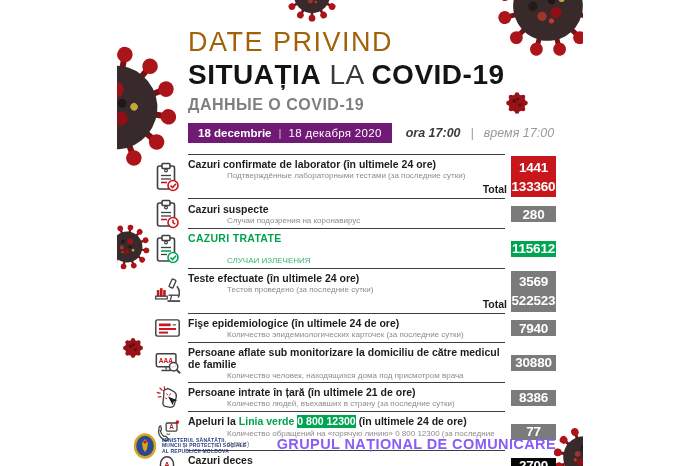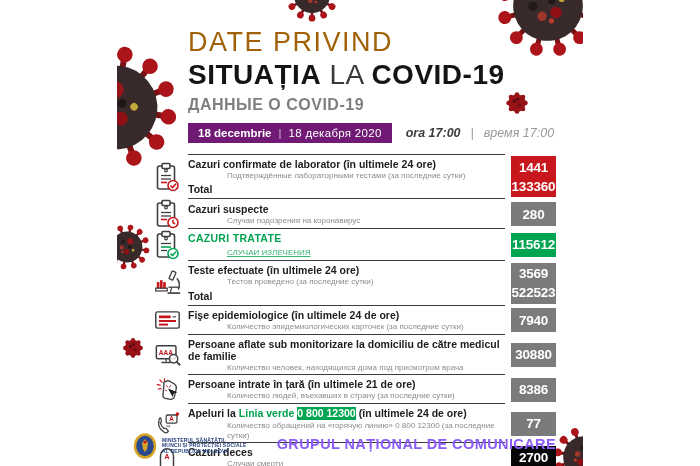--- a/index.html
+++ b/index.html
@@ -31,27 +31,27 @@
   .rows{position:relative;margin-top:11px;}
   .rows::before{content:'';position:absolute;top:0;left:36px;right:51px;height:1px;background:#3d3d3d;}
   .row{position:relative;display:flex;align-items:center;}
   .row::after{content:'';position:absolute;bottom:0;left:36px;right:51px;height:1px;background:#3d3d3d;}
   .r-double{min-height:45px;}
   .r-single{min-height:29px;}
   .icon-cell{width:36px;display:flex;align-items:center;justify-content:flex-start;padding-left:2px;box-sizing:border-box;}
   .text-cell{flex:1;padding:3px 4px 3px 0;}
   .row-title{font-size:10.5px;font-weight:bold;color:#1d1d1d;line-height:12px;}
   .row-sub{font-size:8px;color:#8c8c8c;line-height:9.5px;margin-top:1px;padding-left:39px;}
-  .row-total{font-size:10.5px;font-weight:bold;color:#1d1d1d;margin-top:4px;line-height:11px;}
+  .row-total{font-size:10.5px;font-weight:bold;color:#1d1d1d;margin-top:4px;line-height:11px;text-align:right;}
   .green-title .row-title{color:#00a24f;letter-spacing:.3px;}
-  .green-title .row-sub{color:#35b573;margin-top:4px;text-decoration:underline;}
+  .green-title .row-sub{color:#35b573;margin-top:12px;}
   .badge-cell{width:45px;margin-left:auto;display:flex;align-items:center;}
   .badge{width:45px;color:#fff;font-weight:bold;font-size:13.5px;letter-spacing:-0.2px;text-align:center;display:flex;flex-direction:column;justify-content:center;margin:2px 0;}
   .badge > div{line-height:19px;}
-  .badge.single{height:24px;}
+  .badge.single{height:16px;}
   .badge.double{height:41px;}
   .bg-red{background:#c8161d;}
   .bg-gray{background:#7b7b7b;}
   .bg-green{background:#00a551;}
   .bg-black{background:#070707;}
   .green-text{color:#00a24f;font-weight:bold;margin:0 3px;}
   .green-chip{display:inline-block;background:#00a551;color:#fff;font-weight:bold;padding:0 0;margin-right:3px;line-height:13px;}
 
   
   .footer-logo{position:absolute;left:16px;bottom:7px;display:flex;align-items:center;gap:5px;}

